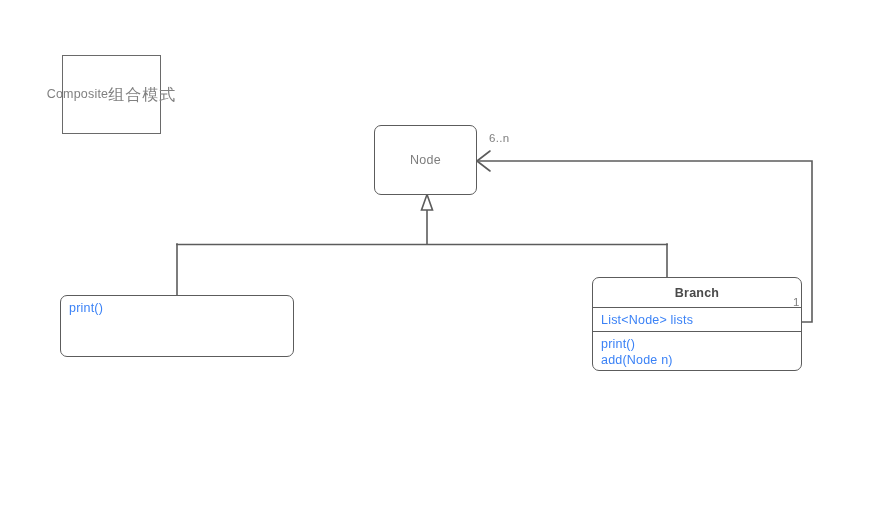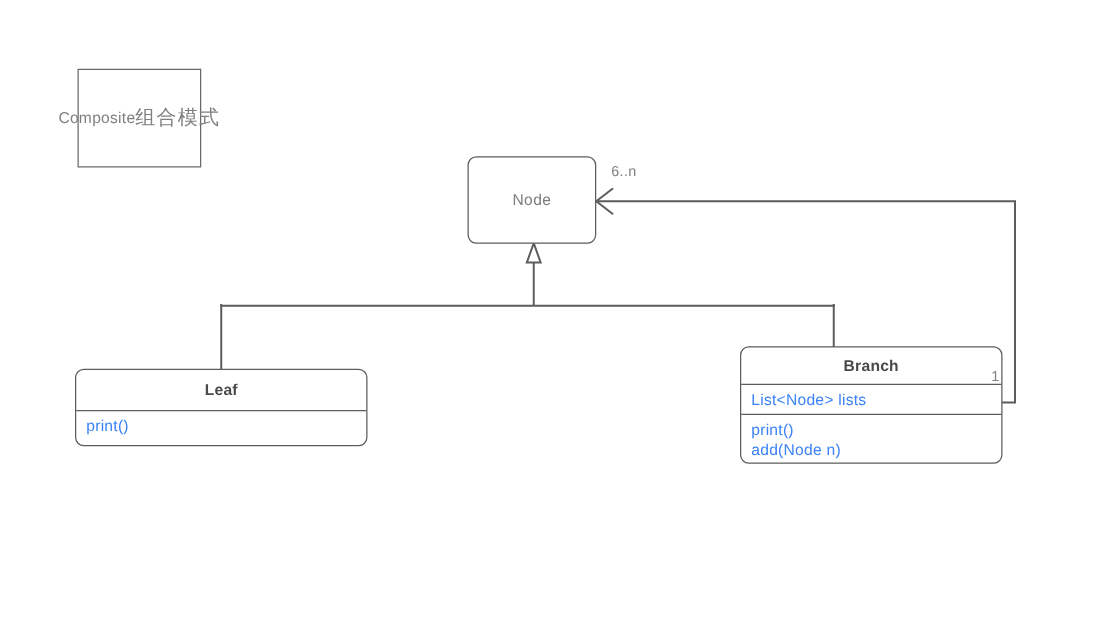--- a/index.html
+++ b/index.html
@@ -167,23 +167,20 @@
   <div class="uml-box" id="note-box">
     <div class="note-line">Composite</div>
     <div class="note-line cjk">组合模式</div>
   </div>
 
   <div class="uml-box rounded" id="node-box">
     <div class="cls-name">Node</div>
   </div>
 
   <div class="uml-box rounded" id="leaf-box">
-    <div class="cls-header">
-      <span class="cls-header-text">Leaf</span>
-    </div>
     <div class="cls-section">
       <div class="cls-row">print()</div>
     </div>
   </div>
 
   <div class="uml-box rounded" id="branch-box">
     <div class="cls-header">
       <span class="cls-header-text">Branch</span>
     </div>
     <div class="cls-section divided">

